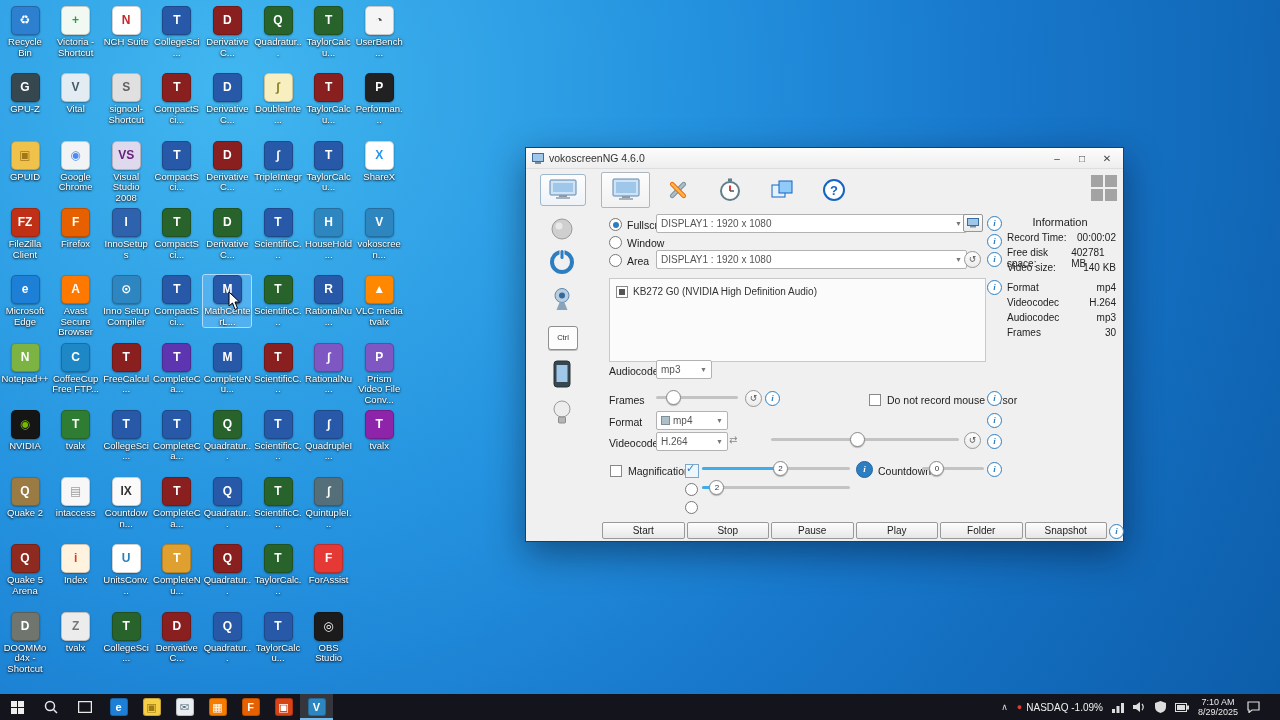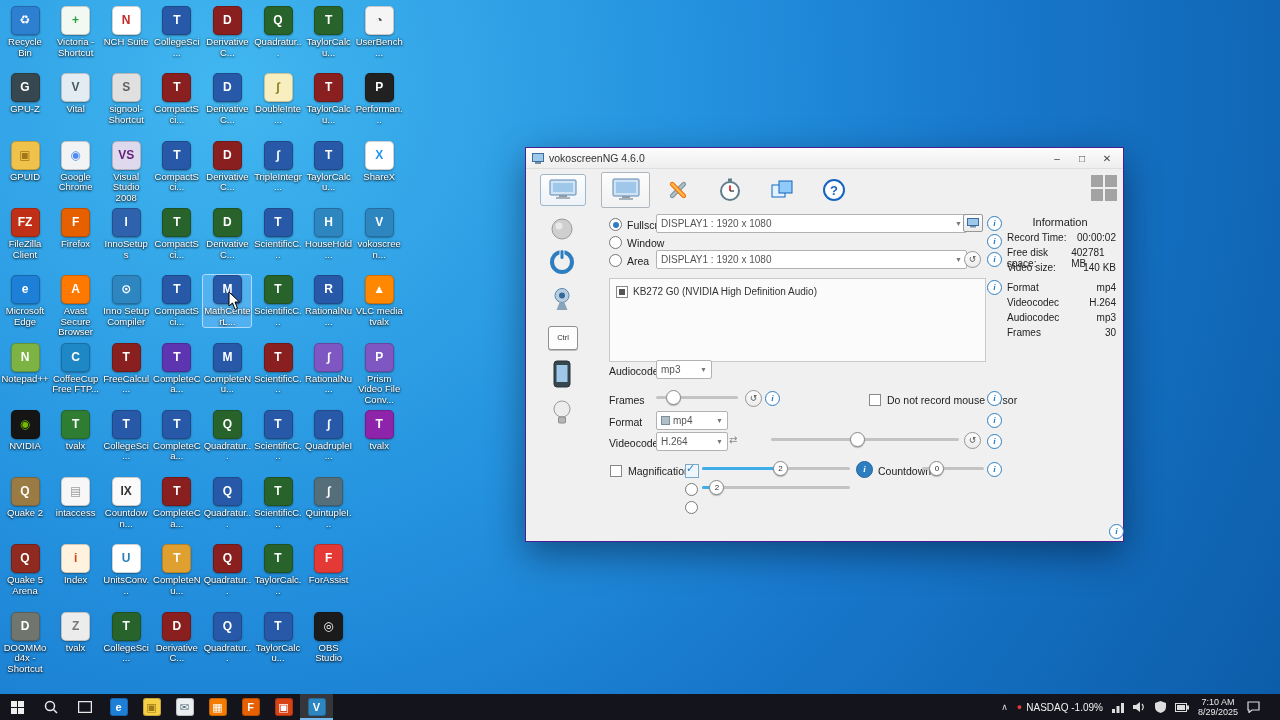--- a/index.html
+++ b/index.html
@@ -621,20 +621,28 @@
   <span class="ibtn" style="left:461px;top:314px;">i</span>
 
   <div class="radio" style="position:absolute;left:159px;top:335px;"></div>
   <div class="slider" style="left:176px;top:332px;width:148px;">
     <span class="track"></span>
       <span class="fill" style="width:8%;"></span>
     <span class="handle" style="left:5%;">2</span>
   </div>
   <div class="radio" style="position:absolute;left:159px;top:353px;"></div>
 
+  <div class="btnrow">
+      <button class="abtn">Start</button>
+      <button class="abtn">Stop</button>
+      <button class="abtn">Pause</button>
+      <button class="abtn">Play</button>
+      <button class="abtn">Folder</button>
+      <button class="abtn">Snapshot</button>
+    </div>
   <span class="ibtn" style="left:583px;top:376px;">i</span>
 
   <div class="info-title">Information</div>
   <div id="info-rows">
       <div class="irow">
         <span>Record Time:</span>
         <span>00:00:02</span>
       </div>
       <div class="irow">
         <span>Free disk space:</span>

